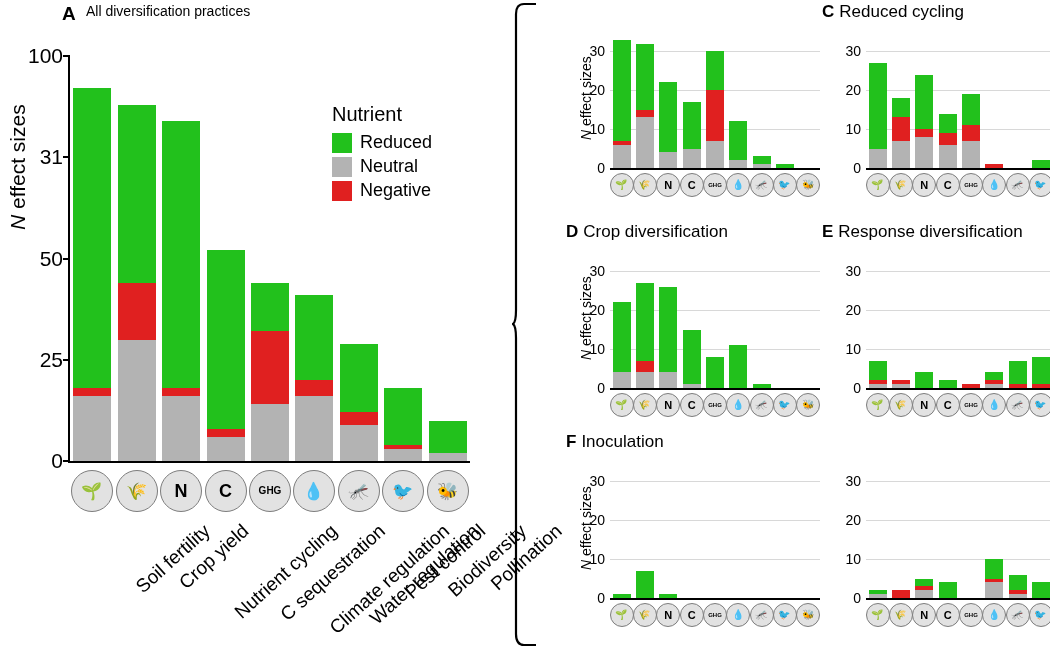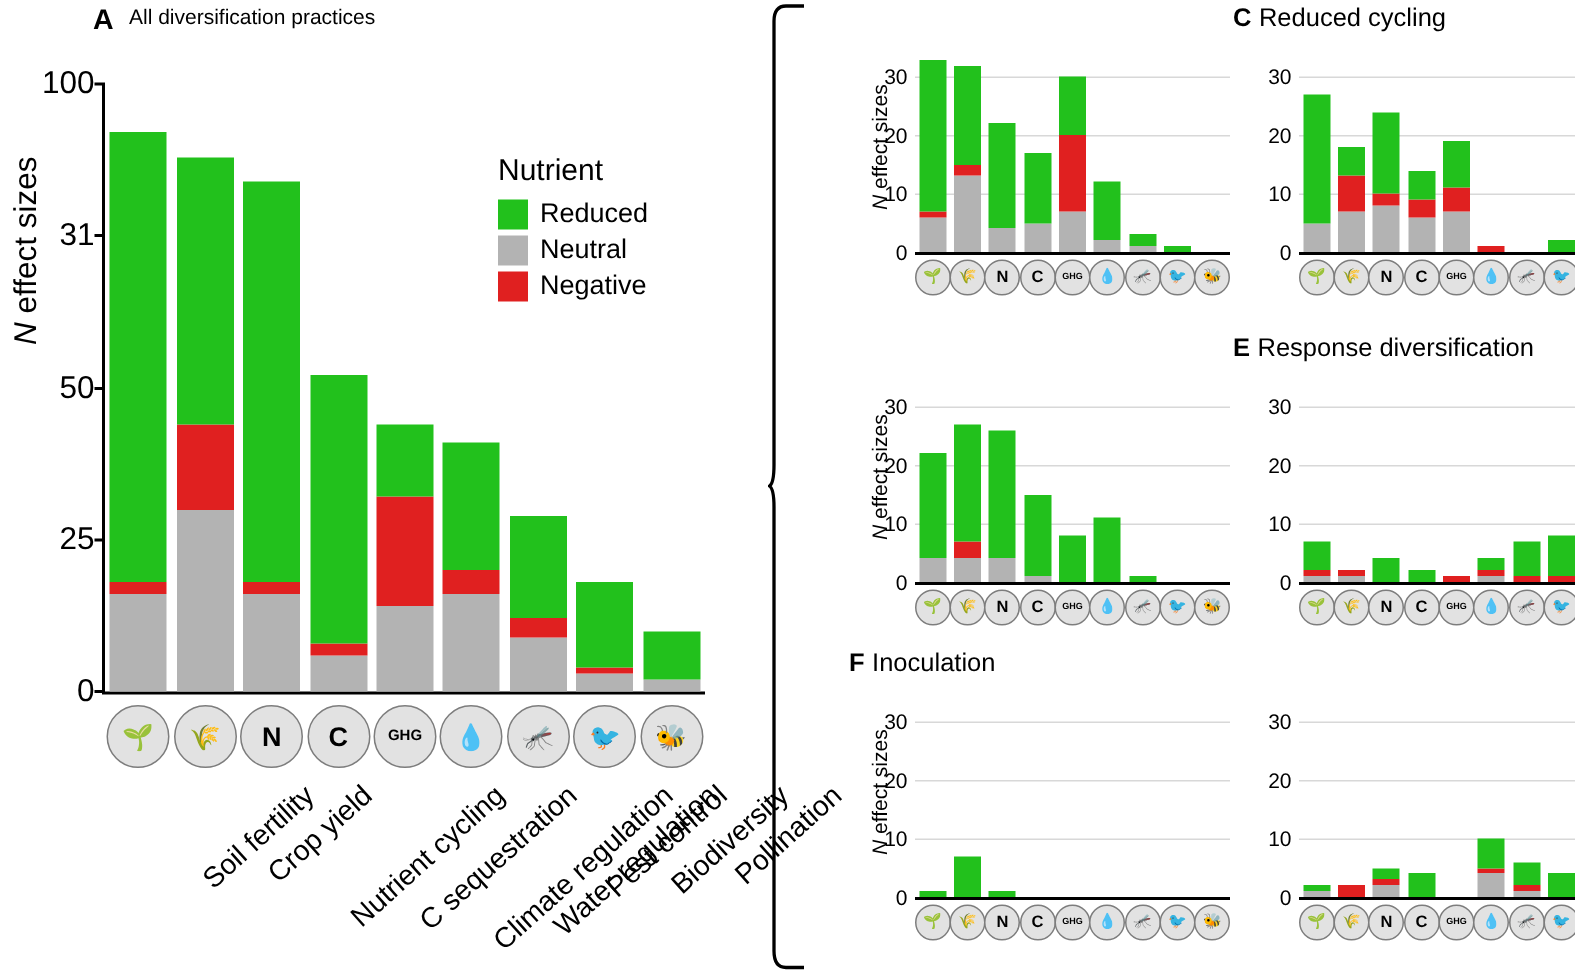--- a/index.html
+++ b/index.html
@@ -333,20 +333,21 @@
         </div>
         <div class="icon-circle" style="left: 139.667px;">
           <span class="icon-glyph">🦟</span>
         </div>
         <div class="icon-circle" style="left: 163px;">
           <span class="icon-glyph">🐦</span>
         </div>
       </div>
     </div>
   <div class="spanel" id="panelD" style="left: 566px; top: 222px; width: 280px; height: 220px;">
+      <div class="hdr" style="left: 0px;"><span class="pl">D</span><span class="pt">Crop diversification</span></div>
       <div class="splot" style="left: 44px; top: 26px; width: 210px; height: 140px;">
         <div class="sytick" style="top: 140px;">0</div>
         <div class="gridline" style="top: 101.111px;"></div>
         <div class="sytick" style="top: 101.111px;">10</div>
         <div class="gridline" style="top: 62.2222px;"></div>
         <div class="sytick" style="top: 62.2222px;">20</div>
         <div class="gridline" style="top: 23.3333px;"></div>
         <div class="sytick" style="top: 23.3333px;">30</div>
         <div class="sbar" style="left: 2.56667px; width: 18.2px; height: 85.5556px;">
           <div class="seg neu" style="bottom: 0px; height: 15.5556px;"></div>

